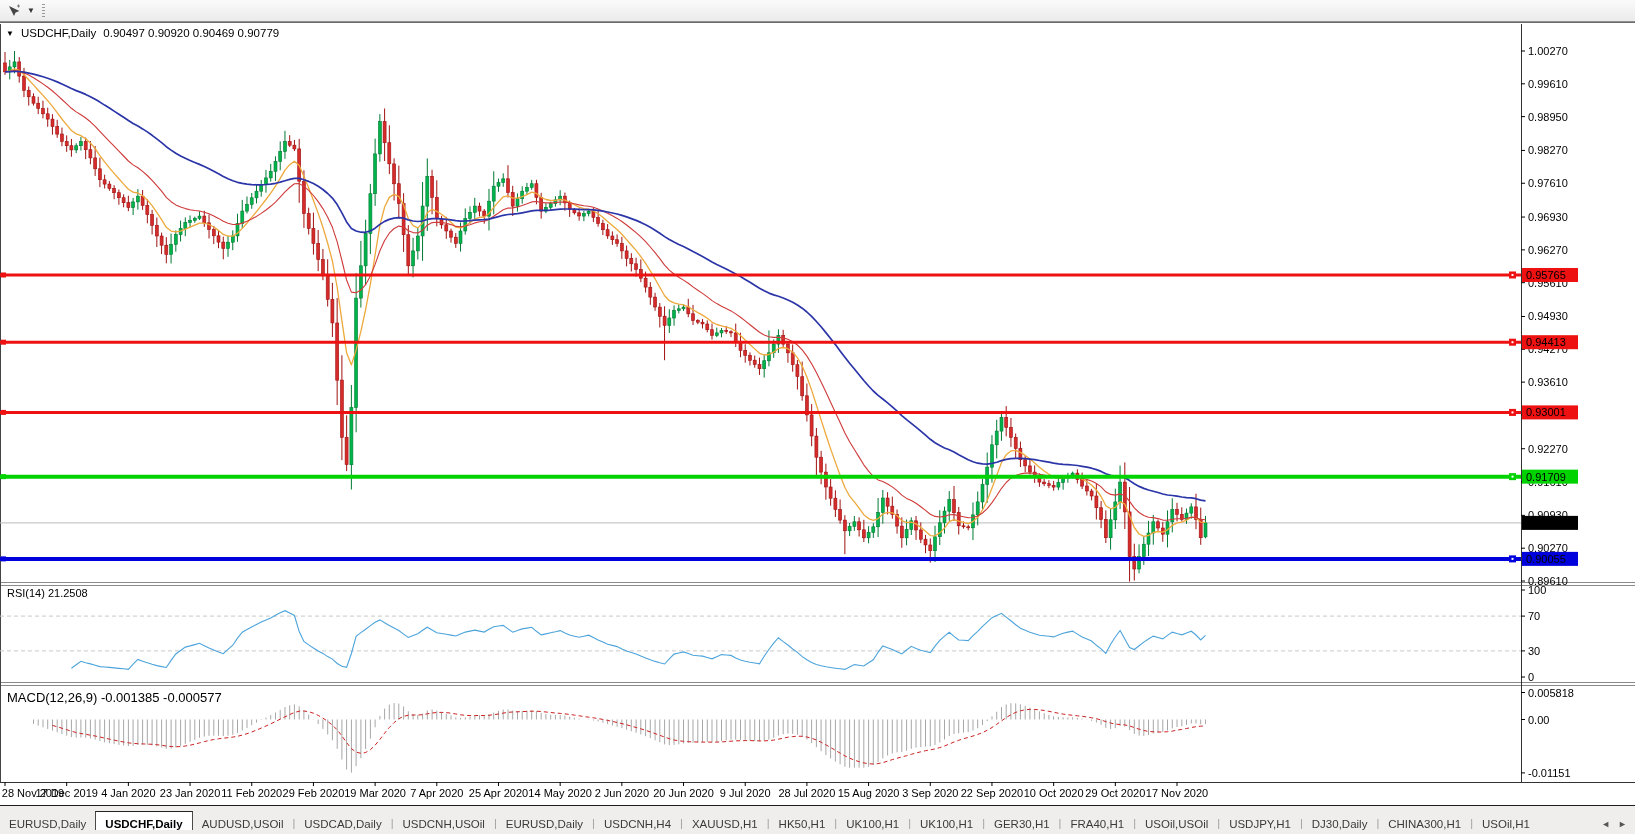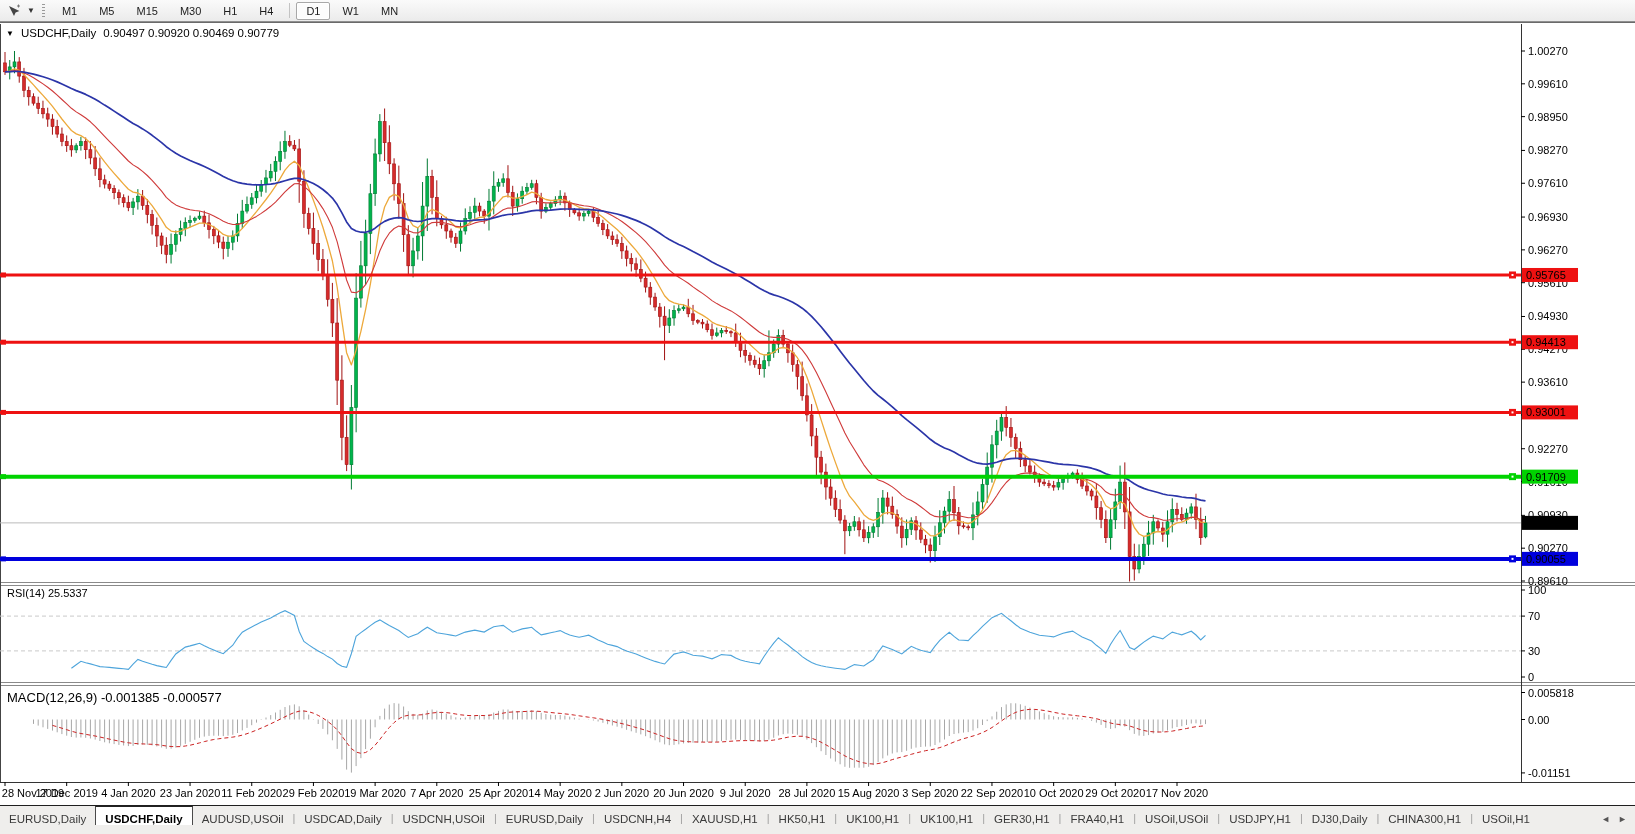--- a/index.html
+++ b/index.html
@@ -14,52 +14,40 @@
   .tf.active{background:#fcfcfc;border-color:#a8a8a8;box-shadow:0 0 0 1px #fff inset}
   .vsep{width:1px;height:15px;background:#c3c3c3;margin:0 5px}
   #chart-svg{position:absolute;left:0;top:0;z-index:1}
   svg text{font-family:"Liberation Sans",sans-serif;font-size:11px;fill:#000}
   .overlay{position:absolute;z-index:3;pointer-events:none;color:#000}
   .chart-title{left:6px;top:27px;font-size:11.5px;display:flex;align-items:center;gap:7px}
   .chart-title .tri{font-size:8px}
   #rsi-label{left:7px;top:587px;font-size:11px}
   #macd-label{left:7px;top:690px;font-size:13px}
   .tabbar{position:absolute;left:0;top:805px;width:1635px;height:29px;background:#efeeec;border-top:1px solid #1f1f1f;
-    display:flex;align-items:flex-start;overflow:hidden;z-index:5}
+    display:flex;align-items:center;overflow:hidden;z-index:5}
   #tabs{display:flex;align-items:stretch;white-space:nowrap}
   .tab{font-size:11.5px;color:#3a3a3a;padding:7px 9px 0;cursor:pointer}
   .tab.active{background:#fff;border:1px solid #4a4a4a;border-top-color:#222;border-bottom:none;font-weight:bold;color:#000;padding-top:6px}
   .tabsep{color:#a0a0a0;padding-top:6px;font-size:11px}
   .tab-arrows{margin-left:auto;display:flex;gap:8px;padding:8px 8px 0;font-size:9px;color:#555}
   .tab-arrows span{cursor:pointer}
 </style>
 </head>
 <body>
 
 <div class="toolbar">
   <span class="tool-ic">
     <svg width="14" height="14" viewBox="0 0 14 14">
       <path d="M2 2 L7 12 L8.6 8.4 L12.4 7 Z" fill="#444"></path>
       <path d="M10 2 h3 M11.5 0.5 v3" stroke="#777" stroke-width="1"></path>
     </svg>
   </span>
   <span class="caret">▼</span>
   <span class="grip"></span>
-  <div id="tf-buttons" style="display:flex;align-items:center">
-      <span class="tf">M1</span>
-      <span class="tf">M5</span>
-      <span class="tf">M15</span>
-      <span class="tf">M30</span>
-      <span class="tf">H1</span>
-      <span class="tf">H4</span>
-      <span class="vsep"></span>
-      <span class="tf active">D1</span>
-      <span class="tf">W1</span>
-      <span class="tf">MN</span>
-    </div>
 </div>
 
 <div>
   <svg id="chart-svg" width="1635" height="834" viewBox="0 0 1635 834">
       <g>
         <line x1="0" y1="22.5" x2="1635" y2="22.5" stroke="#6a6a6a" stroke-width="1"></line>
         <line x1="0" y1="582.5" x2="1635" y2="582.5" stroke="#8a8a8a" stroke-width="1"></line>
         <line x1="0" y1="585.5" x2="1635" y2="585.5" stroke="#8a8a8a" stroke-width="1"></line>
         <line x1="0" y1="682.5" x2="1635" y2="682.5" stroke="#8a8a8a" stroke-width="1"></line>
         <line x1="0" y1="685.5" x2="1635" y2="685.5" stroke="#8a8a8a" stroke-width="1"></line>
@@ -976,21 +964,21 @@
         <text x="1526" y="526.8789868667918" fill="#fff">0.90779</text>
       </g>
     </svg>
 </div>
 
 <div class="overlay chart-title">
   <span class="tri">▼</span>
   <span>USDCHF,Daily</span>
   <span>0.90497 0.90920 0.90469 0.90779</span>
 </div>
-<div class="overlay" id="rsi-label">RSI(14) 25.5337</div>
+<div class="overlay" id="rsi-label">RSI(14) 21.2508</div>
 <div class="overlay" id="macd-label">MACD(12,26,9) -0.001385 -0.000577</div>
 
 <div class="tabbar">
   <div id="tabs">
       <div class="tab">EURUSD,Daily</div>
       <div class="tab active">USDCHF,Daily</div>
       <div class="tab">AUDUSD,USOil</div>
       <span class="tabsep">|</span>
       <div class="tab">USDCAD,Daily</div>
       <span class="tabsep">|</span>

